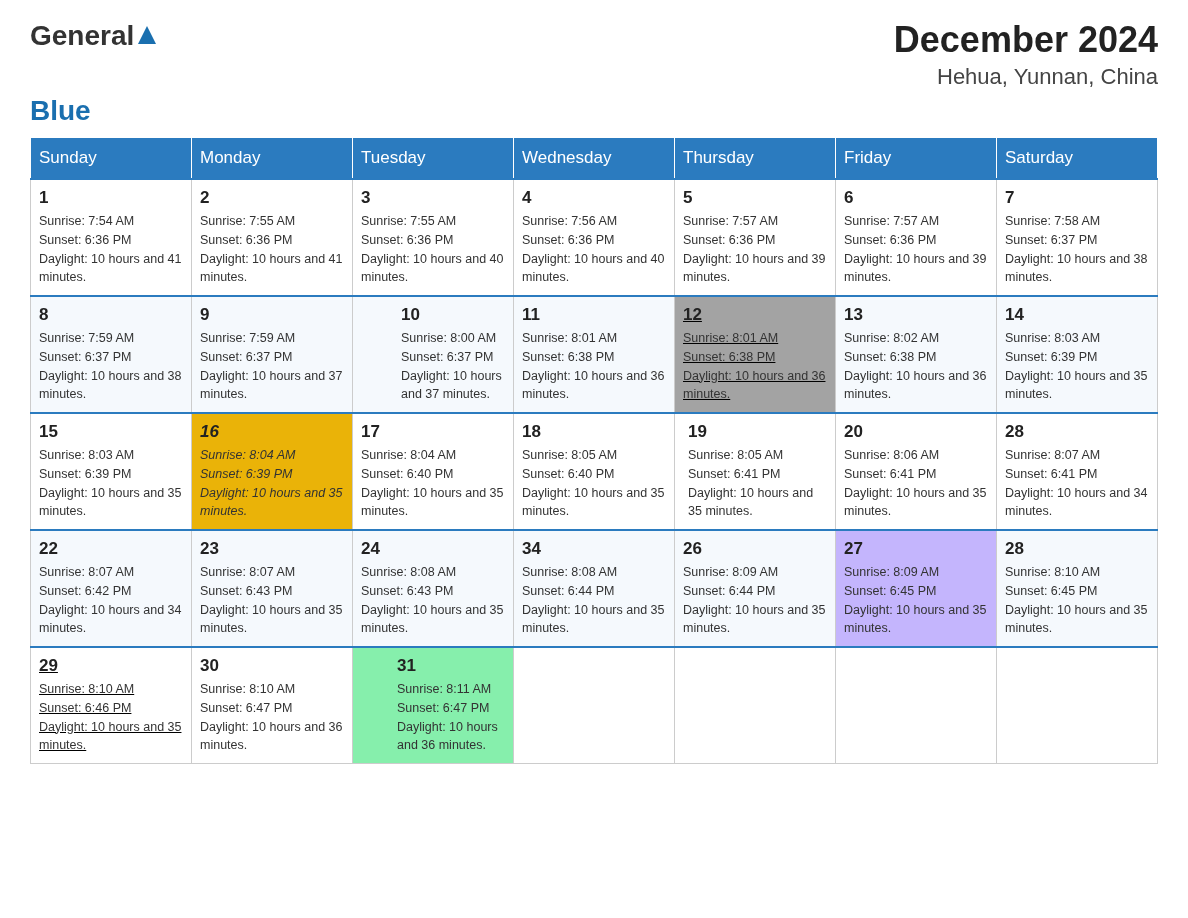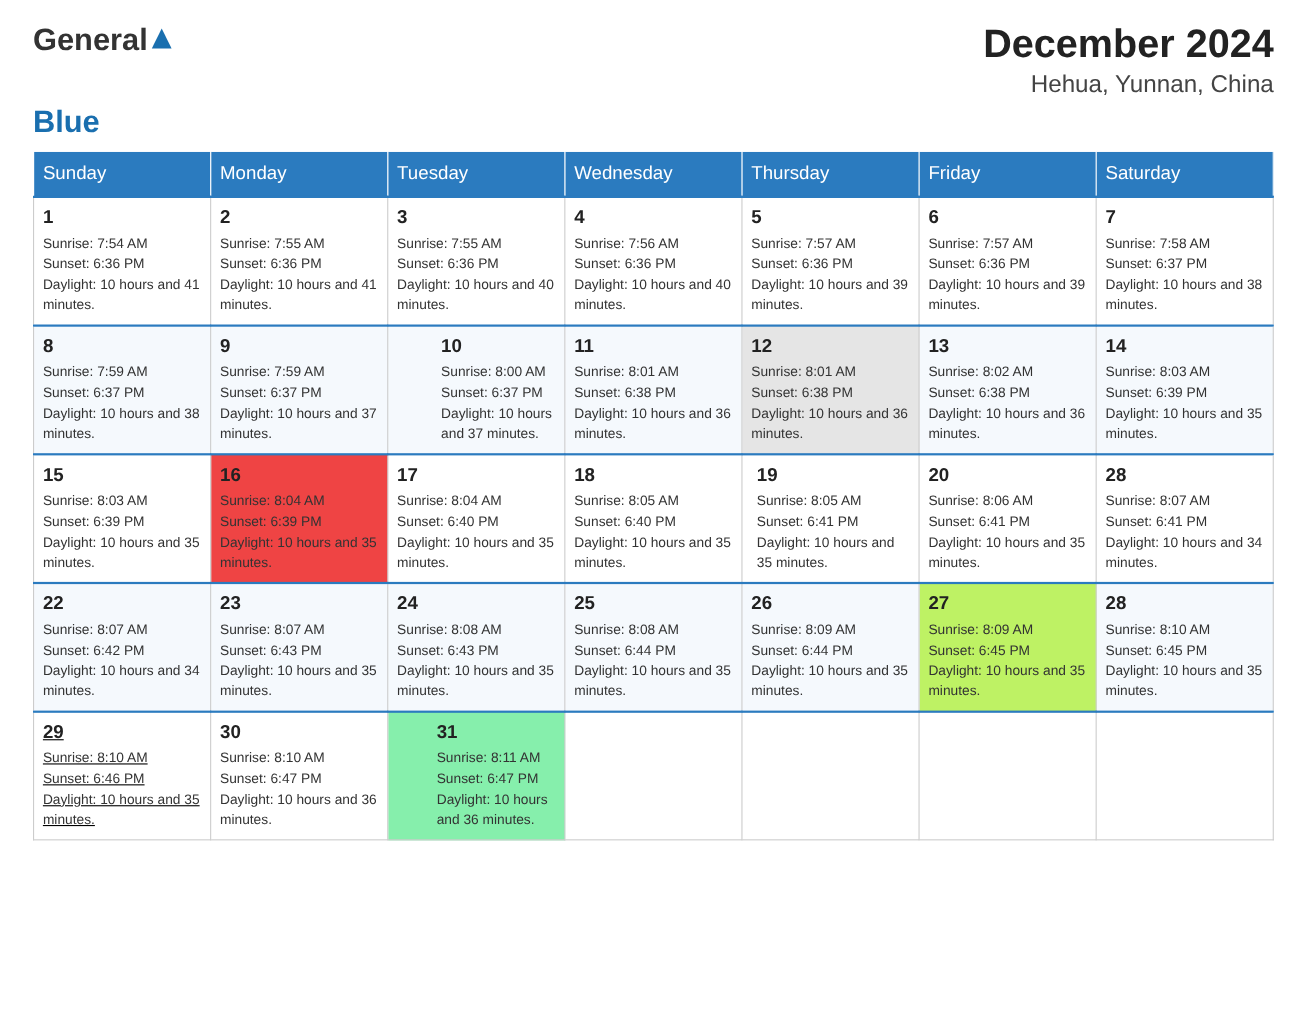--- a/index.html
+++ b/index.html
@@ -201,21 +201,21 @@
         </div>
       </td>
         <td style="background-color: rgb(245, 249, 253);">
         <span class="day-number">11</span>
         <div class="day-info">
           Sunrise: 8:01 AM<br>
           Sunset: 6:38 PM<br>
           Daylight: 10 hours and 36 minutes.
         </div>
       </td>
-        <td style="background-color: #e5e5e5;">
+        <td style="background-color: #a3a3a3; text-decoration: underline;">
         <span class="day-number">12</span>
         <div class="day-info">
           Sunrise: 8:01 AM<br>
           Sunset: 6:38 PM<br>
           Daylight: 10 hours and 36 minutes.
         </div>
       </td>
         <td style="background-color: rgb(245, 249, 253);">
         <span class="day-number">13</span>
         <div class="day-info">
@@ -235,21 +235,21 @@
       </tr>
       <tr style="border-top: 2px solid rgb(43, 123, 191); margin-top: 24px;">
         <td style="background-color: rgb(255, 255, 255);">
         <span class="day-number">15</span>
         <div class="day-info">
           Sunrise: 8:03 AM<br>
           Sunset: 6:39 PM<br>
           Daylight: 10 hours and 35 minutes.
         </div>
       </td>
-        <td style="background-color: #ef4444;">
+        <td style="background-color: #eab308; font-style: italic;">
         <span class="day-number">16</span>
         <div class="day-info">
           Sunrise: 8:04 AM<br>
           Sunset: 6:39 PM<br>
           Daylight: 10 hours and 35 minutes.
         </div>
       </td>
         <td style="background-color: rgb(255, 255, 255);">
         <span class="day-number">17</span>
         <div class="day-info">
@@ -310,36 +310,36 @@
       </td>
         <td style="background-color: rgb(245, 249, 253);">
         <span class="day-number">24</span>
         <div class="day-info">
           Sunrise: 8:08 AM<br>
           Sunset: 6:43 PM<br>
           Daylight: 10 hours and 35 minutes.
         </div>
       </td>
         <td style="background-color: rgb(245, 249, 253);">
-        <span class="day-number">25</span>
+        <span class="day-number">34</span>
         <div class="day-info">
           Sunrise: 8:08 AM<br>
           Sunset: 6:44 PM<br>
           Daylight: 10 hours and 35 minutes.
         </div>
       </td>
         <td style="background-color: rgb(245, 249, 253);">
         <span class="day-number">26</span>
         <div class="day-info">
           Sunrise: 8:09 AM<br>
           Sunset: 6:44 PM<br>
           Daylight: 10 hours and 35 minutes.
         </div>
       </td>
-        <td style="background-color: #bef264;">
+        <td style="background-color: #c4b5fd;">
         <span class="day-number">27</span>
         <div class="day-info">
           Sunrise: 8:09 AM<br>
           Sunset: 6:45 PM<br>
           Daylight: 10 hours and 35 minutes.
         </div>
       </td>
         <td style="background-color: rgb(245, 249, 253);">
         <span class="day-number">28</span>
         <div class="day-info">

